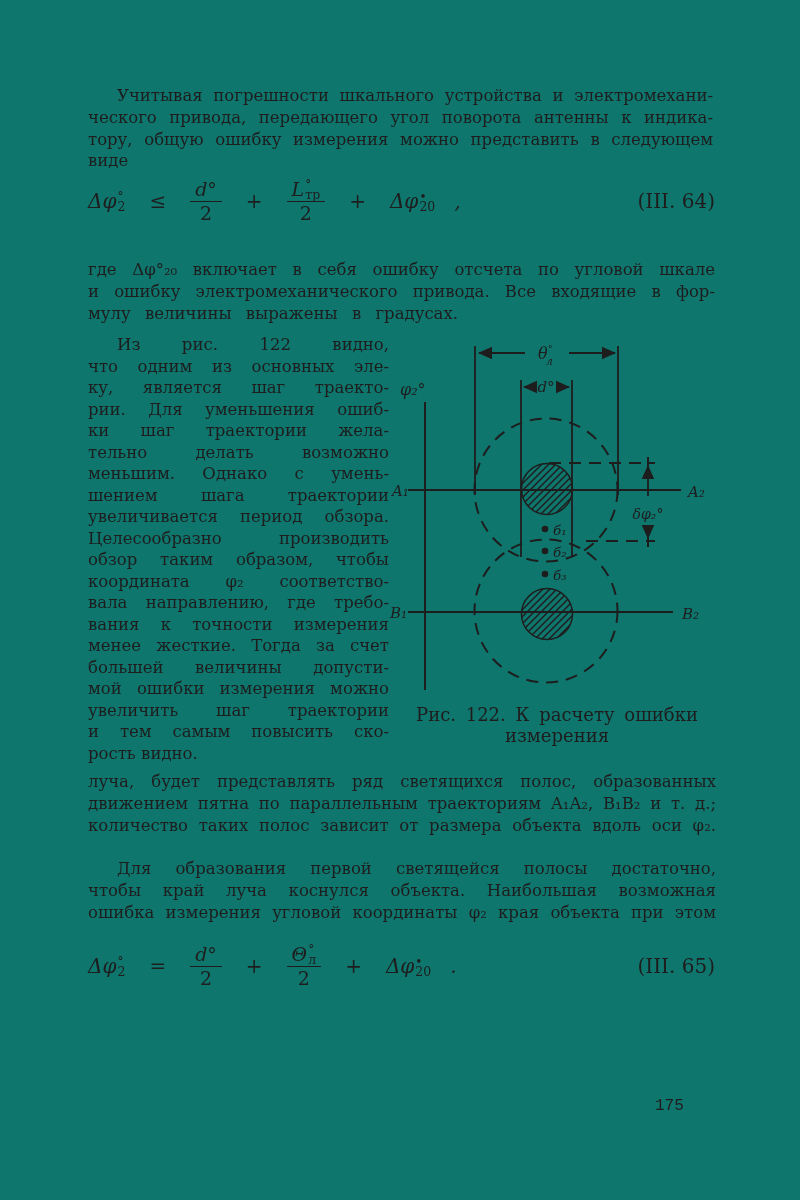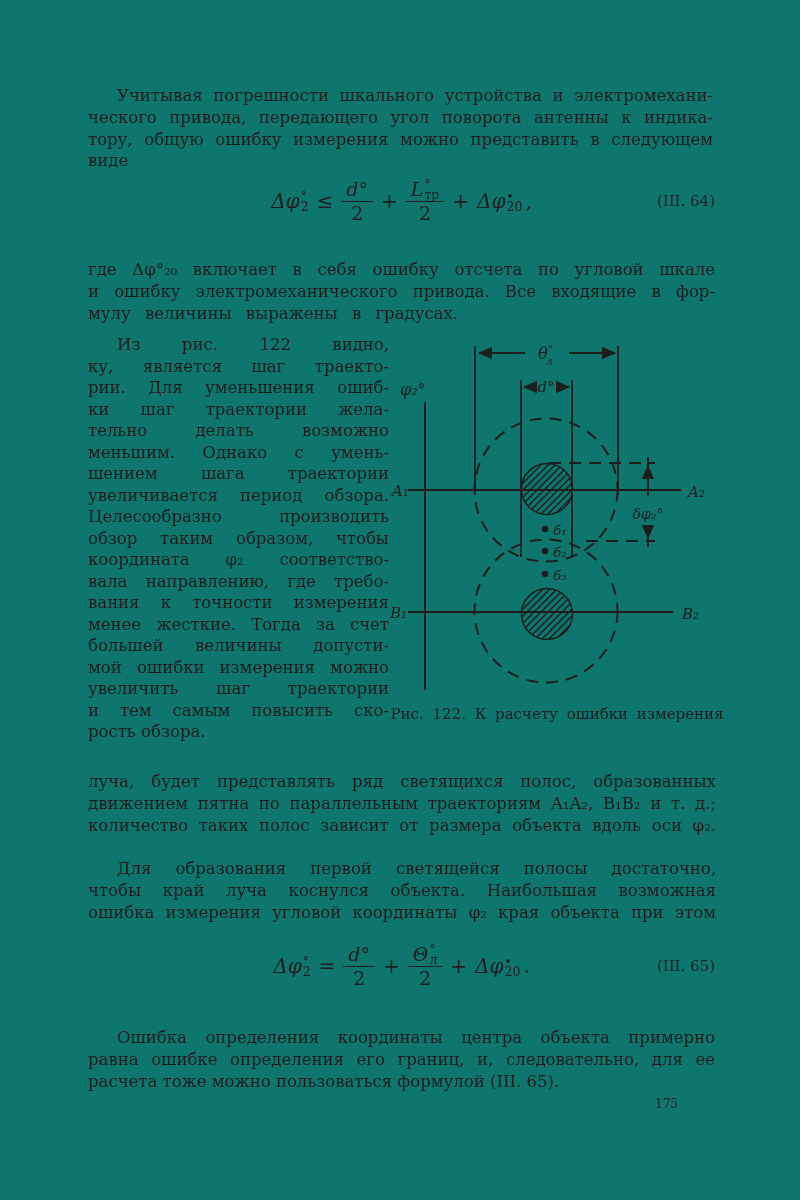--- a/index.html
+++ b/index.html
@@ -15,45 +15,45 @@
     text-align:justify; text-align-last:justify;
   }
   #col .line { line-height:21.5px; }
   .line.ind { text-indent:29px; }
   .line.end { text-align-last:left; }
   .line.ws  { word-spacing:9px; }
 
   
   .formula { position:absolute; display:flex; align-items:center; }
   .math {
-    flex:1; display:flex; align-items:center; justify-content:center;
-    gap:7px; font-size:20px; font-style:italic;
+    flex:1; display:flex; align-items:center; 
+    gap:23px; font-size:20px; font-style:italic;
   }
   .term { display:inline-flex; align-items:center; }
   .rel,.op { font-style:normal; padding:0 1px; }
   .frac { display:inline-flex; flex-direction:column; align-items:center; line-height:1.1; font-size:19px; }
   .frac .num { display:inline-flex; align-items:center; border-bottom:1.6px solid #1d1d1d; padding:0 5px 1px; }
   .frac .den { padding-top:1px; font-style:normal; }
   .ss {
     display:inline-flex; flex-direction:column; align-items:flex-start;
     font-size:12px; line-height:9.5px; font-style:normal; margin-left:1px;
     transform:translateY(1px);
   }
   .ss .sub { font-size:12.5px; }
   .tail { margin-left:-4px; }
   .eqtag {
     position:absolute; right:0; top:50%; transform:translateY(-50%);
-    font-size:15px; font-style:normal;margin-left:28px;
+    font-size:20px; font-style:normal;margin-left:28px;
   }
 
   
-  #caption { text-align:center; font-size:15px; line-height:21px; word-spacing:4px; }
+  #caption { text-align:center; font-size:18px; line-height:21px; word-spacing:4px; }
   svg text { fill:#1d1d1d; font-family:"DejaVu Serif","Liberation Serif",serif; }
   .it { font-style:italic; }
-  #pagenum { font-size:12px; }
+  #pagenum { font-size:16px;font-family:Liberation Mono, monospace; }
 </style>
 </head>
 <body>
 
 <div class="page">
 
   <div class="block" id="p1" style="left:88px; top:85px; width:625px;">
       <div class="line ind">Учитывая погрешности шкального устройства и электромехани-</div>
       <div class="line">ческого привода, передающего угол поворота антенны к индика-</div>
       <div class="line">тору, общую ошибку измерения можно представить в следующем</div>
@@ -99,38 +99,39 @@
   </div>
 
   <div class="block" id="p2" style="left:88px; top:259px; width:627px;">
       <div class="line">где Δφ°₂₀ включает в себя ошибку отсчета по угловой шкале</div>
       <div class="line">и ошибку электромеханического привода. Все входящие в фор-</div>
       <div class="line end ws">мулу величины выражены в градусах.</div>
     </div>
 
   <div class="block" id="col" style="left:88px; top:334px; width:301px;">
       <div class="line ind">Из рис. 122 видно,</div>
+      <div class="line">что одним из основных эле-</div>
       <div class="line">ку, является шаг траекто-</div>
       <div class="line">рии. Для уменьшения ошиб-</div>
       <div class="line">ки шаг траектории жела-</div>
       <div class="line">тельно делать возможно</div>
       <div class="line">меньшим. Однако с умень-</div>
       <div class="line">шением шага траектории</div>
       <div class="line">увеличивается период обзора.</div>
       <div class="line">Целесообразно производить</div>
       <div class="line">обзор таким образом, чтобы</div>
       <div class="line">координата φ₂ соответство-</div>
       <div class="line">вала направлению, где требо-</div>
       <div class="line">вания к точности измерения</div>
       <div class="line">менее жесткие. Тогда за счет</div>
       <div class="line">большей величины допусти-</div>
       <div class="line">мой ошибки измерения можно</div>
       <div class="line">увеличить шаг траектории</div>
       <div class="line">и тем самым повысить ско-</div>
-      <div class="line end">рость обзора.</div>
+      <div class="line end">рость видно.</div>
     </div>
 
   <svg class="block" id="fig" style="left:388px; top:338px;" width="342" height="362" viewBox="0 0 342 362">
     <defs>
       <marker id="ah" viewBox="0 0 10 10" refX="9.2" refY="5" markerWidth="8" markerHeight="8" orient="auto-start-reverse">
         <path d="M0,0.6 L10,5 L0,9.4 z" fill="#1d1d1d"></path>
       </marker>
       <pattern id="hatch" width="7" height="7" patternUnits="userSpaceOnUse">
         <path d="M-1,8 L8,-1 M-1,1 L1,-1 M6,8 L8,6" stroke="#1d1d1d" stroke-width="1.5" fill="none"></path>
       </pattern>
@@ -228,21 +229,16 @@
           <span class="ss">
             <span class="sup">•</span>
             <span class="sub">20</span>
           </span>
       </span>
       <span class="tail">.</span>
     </div>
     <div class="eqtag">(III. 65)</div>
   </div>
 
-  <div class="block" id="p5" style="left:88px; top:1027px; width:627px;">
-      <div class="line ind">Ошибка определения координаты центра объекта примерно</div>
-      <div class="line">равна ошибке определения его границ, и, следовательно, для ее</div>
-      <div class="line end">расчета тоже можно пользоваться формулой (III. 65).</div>
-    </div>
 
   <div class="block" id="pagenum" style="left:655px; top:1097px;">175</div>
 
 </div>
 
 </body></html>

